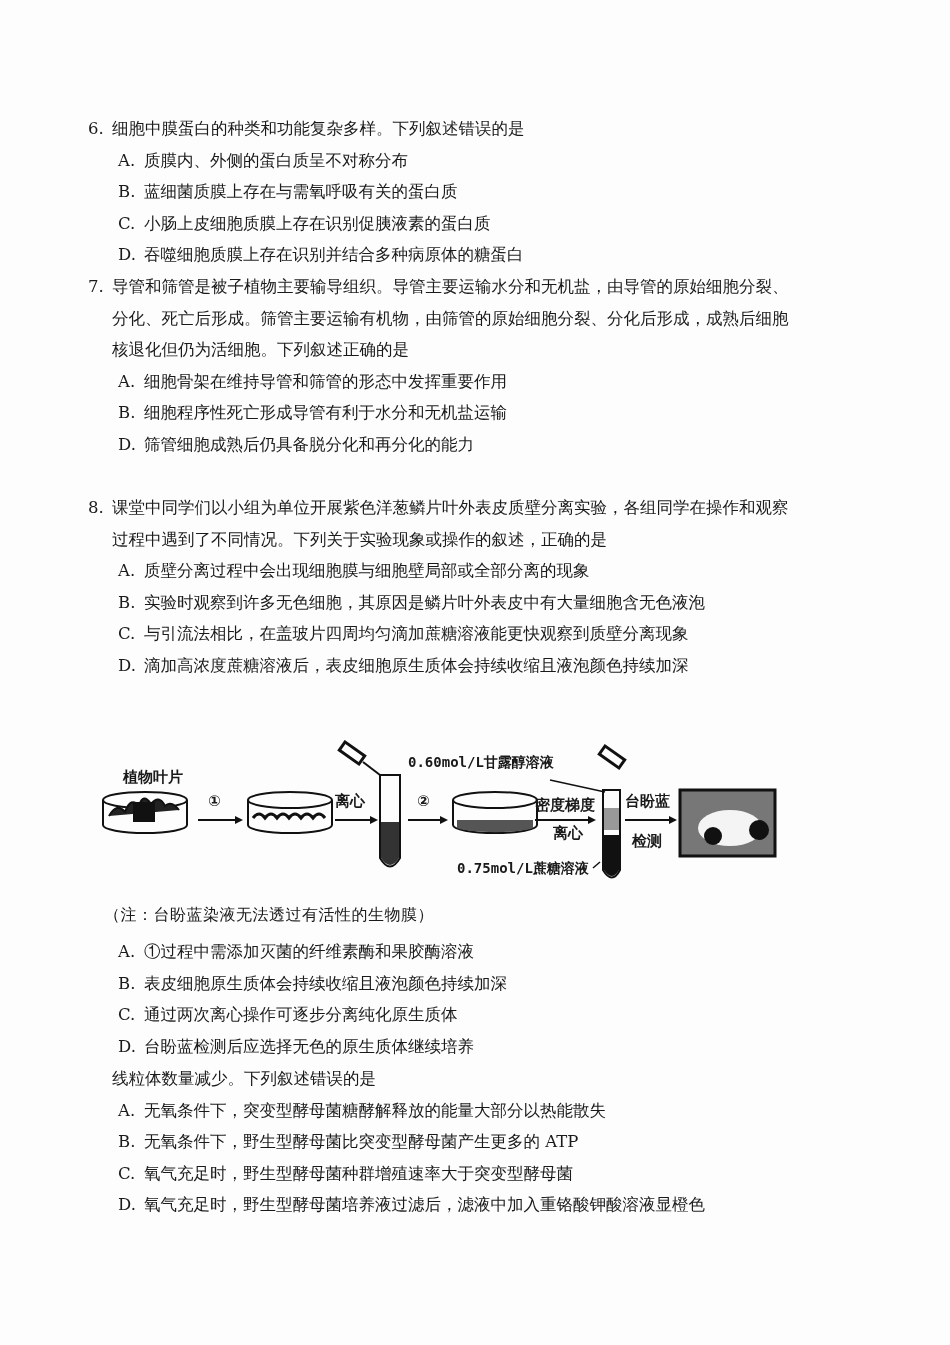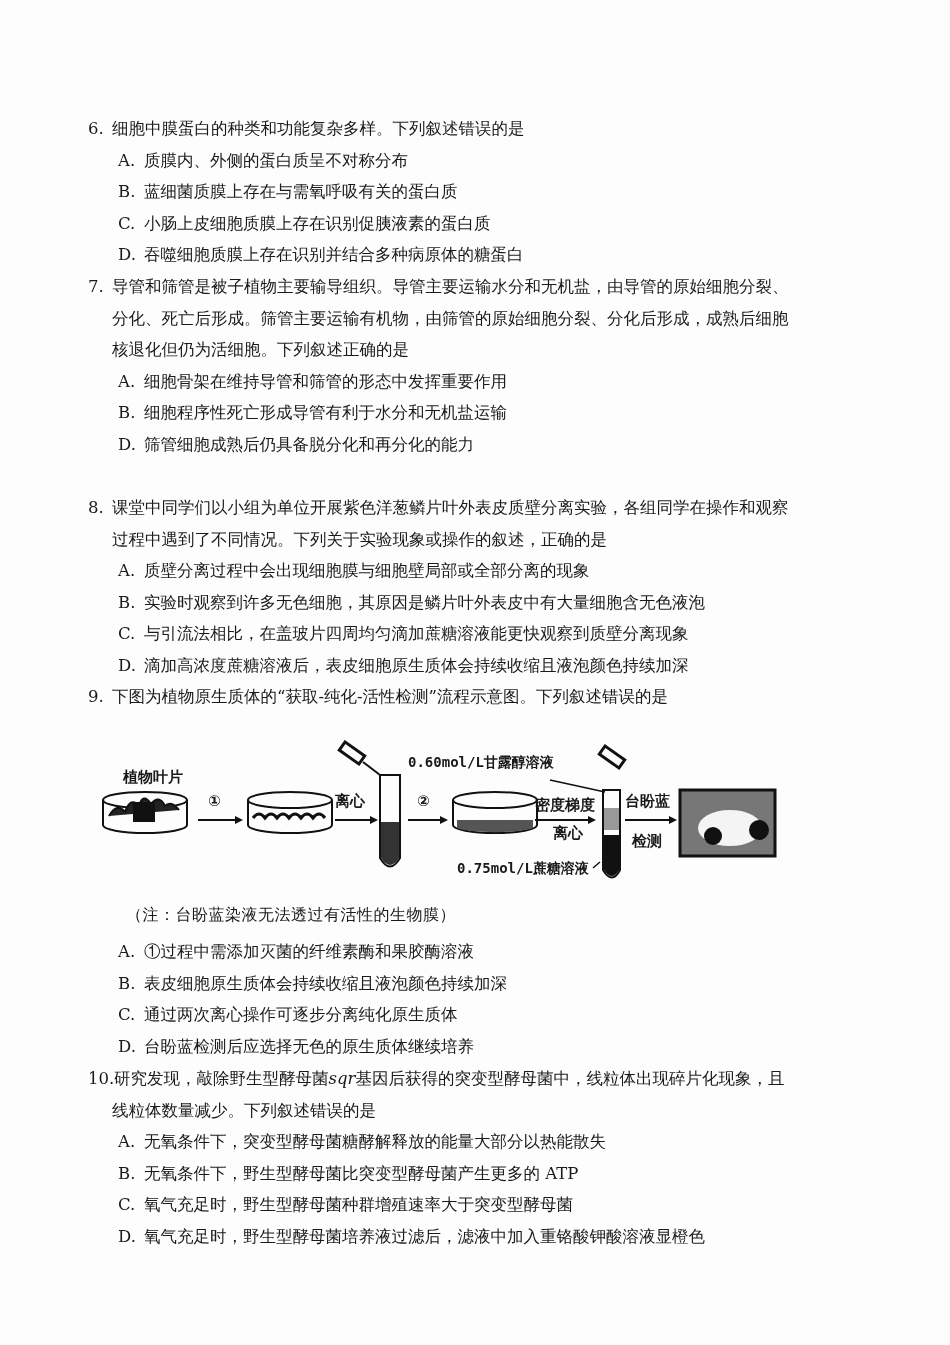--- a/index.html
+++ b/index.html
@@ -5,21 +5,21 @@
   html, body { margin:0; padding:0; }
   body { width:950px; height:1345px; background:#fdfdfd; position:relative; overflow:hidden;
          font-family:"DejaVu Serif","Liberation Serif",serif; color:#1a1a1a; }
   .q { position:absolute; left:88px; font-size:16.5px; line-height:31.5px; width:760px; }
   .line { white-space:nowrap; }
   .ind { padding-left:24px; }
   .opt { padding-left:30px; white-space:nowrap; }
   .opt .k { display:inline-block; width:26px; }
   .num { display:inline-block; width:24px; }
   .num10 { display:inline-block; width:26px; }
-  .note { position:absolute; left:126px; top:905px; font-size:16px; font-family:Liberation Sans, sans-serif; letter-spacing:0.5px; }
+  .note { position:absolute; left:104px; top:905px; font-size:16px; font-family:Liberation Sans, sans-serif; letter-spacing:0.5px; }
   .diagram { position:absolute; left:95px; top:740px; width:690px; height:145px; }
   .dlabel { position:absolute; font-size:15px; font-weight:bold; white-space:nowrap; font-family:"DejaVu Sans","Liberation Sans",sans-serif; }
   .mono { font-family:"DejaVu Sans Mono","Liberation Mono",monospace; font-weight:bold; font-size:14px;text-align:center; }
   i.it { font-style:italic; }
 </style>
 </head>
 <body>
 
 <div class="q" style="top:113px;">
   <div class="line"><span class="num">6.</span><span>细胞中膜蛋白的种类和功能复杂多样。下列叙述错误的是</span></div>
@@ -38,21 +38,20 @@
   <div class="opt"><span class="k">D.</span><span>筛管细胞成熟后仍具备脱分化和再分化的能力</span></div>
 </div>
 
 <div class="q" style="top:492px;">
   <div class="line"><span class="num">8.</span><span>课堂中同学们以小组为单位开展紫色洋葱鳞片叶外表皮质壁分离实验，各组同学在操作和观察</span></div>
   <div class="line ind">过程中遇到了不同情况。下列关于实验现象或操作的叙述，正确的是</div>
   <div class="opt"><span class="k">A.</span><span>质壁分离过程中会出现细胞膜与细胞壁局部或全部分离的现象</span></div>
   <div class="opt"><span class="k">B.</span><span>实验时观察到许多无色细胞，其原因是鳞片叶外表皮中有大量细胞含无色液泡</span></div>
   <div class="opt"><span class="k">C.</span><span>与引流法相比，在盖玻片四周均匀滴加蔗糖溶液能更快观察到质壁分离现象</span></div>
   <div class="opt"><span class="k">D.</span><span>滴加高浓度蔗糖溶液后，表皮细胞原生质体会持续收缩且液泡颜色持续加深</span></div>
-  <div class="line"><span class="num">9.</span><span>下图为植物原生质体的“获取-纯化-活性检测”流程示意图。下列叙述错误的是</span></div>
 </div>
 
 <div class="diagram">
   <svg width="690" height="145" viewBox="0 0 690 145" style="position:absolute;left:0;top:0;">
 
     <g>
       <ellipse cx="50" cy="60" rx="42" ry="8" fill="none" stroke="#111" stroke-width="2"></ellipse>
       <path d="M8 60 L8 85 A42 8 0 0 0 92 85 L92 60" fill="none" stroke="#111" stroke-width="2"></path>
       <path d="M14 76 q8 -14 16 -4 q6 -16 14 -6 q4 -14 12 -2 q8 -10 14 2 q6 -6 14 4" fill="#222" stroke="#111" stroke-width="2"></path>
       <rect x="38" y="62" width="22" height="20" fill="#111"></rect>
@@ -123,19 +122,18 @@
 <div class="note">（注：台盼蓝染液无法透过有活性的生物膜）</div>
 
 <div class="q" style="top:936px;">
   <div class="opt"><span class="k">A.</span><span>①过程中需添加灭菌的纤维素酶和果胶酶溶液</span></div>
   <div class="opt"><span class="k">B.</span><span>表皮细胞原生质体会持续收缩且液泡颜色持续加深</span></div>
   <div class="opt"><span class="k">C.</span><span>通过两次离心操作可逐步分离纯化原生质体</span></div>
   <div class="opt"><span class="k">D.</span><span>台盼蓝检测后应选择无色的原生质体继续培养</span></div>
 </div>
 
 <div class="q" style="top:1063px;">
-  <div class="line"><span class="num10">10.</span><span>研究发现，敲除野生型酵母菌</span><i class="it">sqr</i><span>基因后获得的突变型酵母菌中，线粒体出现碎片化现象，且</span></div>
   <div class="line ind">线粒体数量减少。下列叙述错误的是</div>
   <div class="opt"><span class="k">A.</span><span>无氧条件下，突变型酵母菌糖酵解释放的能量大部分以热能散失</span></div>
   <div class="opt"><span class="k">B.</span><span>无氧条件下，野生型酵母菌比突变型酵母菌产生更多的 ATP</span></div>
   <div class="opt"><span class="k">C.</span><span>氧气充足时，野生型酵母菌种群增殖速率大于突变型酵母菌</span></div>
   <div class="opt"><span class="k">D.</span><span>氧气充足时，野生型酵母菌培养液过滤后，滤液中加入重铬酸钾酸溶液显橙色</span></div>
 </div>
 
 </body></html>

